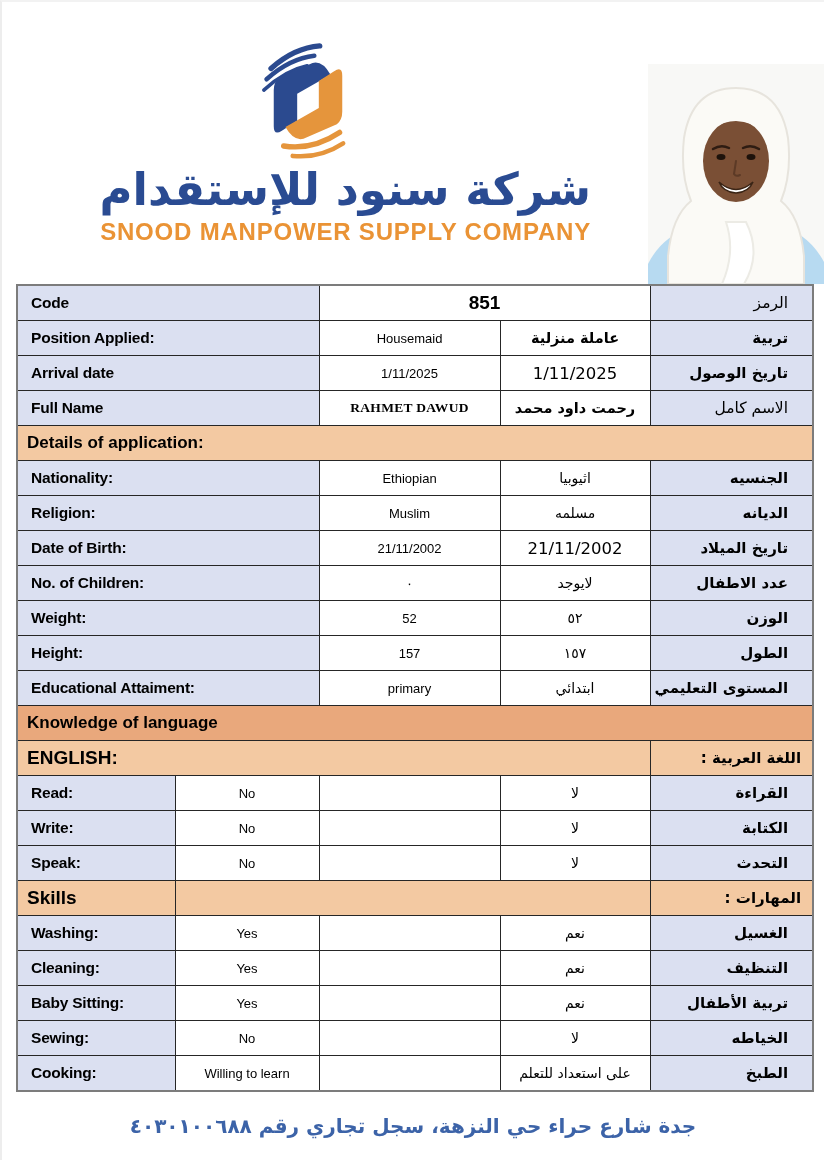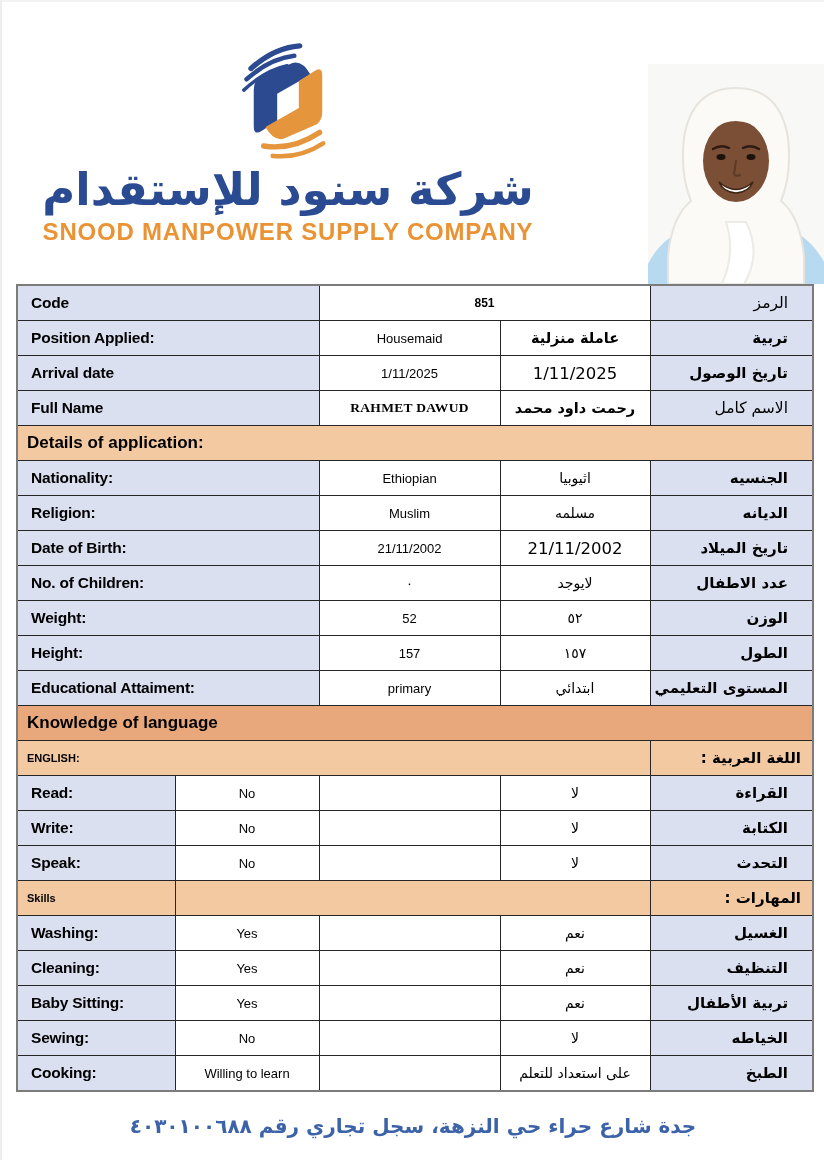--- a/index.html
+++ b/index.html
@@ -4,21 +4,21 @@
 <style>
   html,body{margin:0;padding:0;}
   body{
     width:824px;height:1160px;background:#ffffff;position:relative;overflow:hidden;
     font-family:"Liberation Sans",sans-serif;color:#000;
   }
   .page{position:absolute;inset:0;border-left:2px solid #ededed;border-top:2px solid #f2f2f2;}
 
   
   header{position:relative;height:282px;}
-  .brand{position:absolute;left:3px;top:34px;width:566px;text-align:center;}
+  .brand{position:absolute;left:23px;top:34px;width:566px;text-align:right;}
   .logo{display:block;margin:0 auto;}
   .brand-ar{
     font-family:"DejaVu Sans",sans-serif;font-weight:bold;color:#2a4b92;
     font-size:45px;line-height:1.05;direction:rtl;margin-top:2px;white-space:nowrap;
   }
   .brand-en{
     color:#ea9335;font-weight:bold;font-size:24px;letter-spacing:.8px;margin-top:5px;white-space:nowrap;
   }
   .photo{position:absolute;top:62px;right:0;}
 
@@ -26,33 +26,33 @@
   table.cv{
     border-collapse:collapse;table-layout:fixed;width:796px;margin-left:14px;
     border:2.5px solid #7c7c7c;
   }
   td{
     height:34px;padding:0 6px;font-size:16px;border:1.5px solid #262626;
     overflow:hidden;white-space:nowrap;vertical-align:middle;
   }
   .lbl{background:#dbe0f1;font-weight:bold;font-size:15.5px;padding-left:13px;letter-spacing:-.2px;}
   .val{text-align:center;font-size:13px;}
-  .code{font-weight:bold;font-size:12px;}
+  .code{font-weight:bold;font-size:19px;}
   .val-name{font-family:"Liberation Serif",serif;font-weight:bold;font-size:13.5px;text-align:center;letter-spacing:.3px;}
   .arv{direction:rtl;text-align:center;font-family:"DejaVu Sans",sans-serif;font-size:14px;}
   .arv.b{font-weight:bold;font-size:14.5px;}
   .arl{
     background:#dbe0f1;direction:rtl;padding-right:24px;text-align:right;
     font-family:"DejaVu Sans",sans-serif;font-weight:bold;font-size:15px;
   }
   .arl.light{font-weight:normal;font-size:15.5px;}
   .sect{background:#f3c9a2;font-weight:bold;font-size:17px;padding-left:9px;}
   .sect.dark{background:#e9a87c;}
   .sub{background:#f3c9a2;}
-  .subl{font-weight:bold;font-size:11px;padding-left:9px;}
+  .subl{font-weight:bold;font-size:19px;padding-left:9px;}
   .subr{
     background:#f3c9a2;direction:rtl;text-align:right;padding-right:11px;
     font-family:"DejaVu Sans",sans-serif;font-weight:bold;font-size:15px;
   }
 
   
   .footer{
     margin-top:22px;text-align:center;direction:rtl;
     font-family:"DejaVu Sans",sans-serif;color:#3c63a8;font-size:20px;font-weight:bold;
   }

